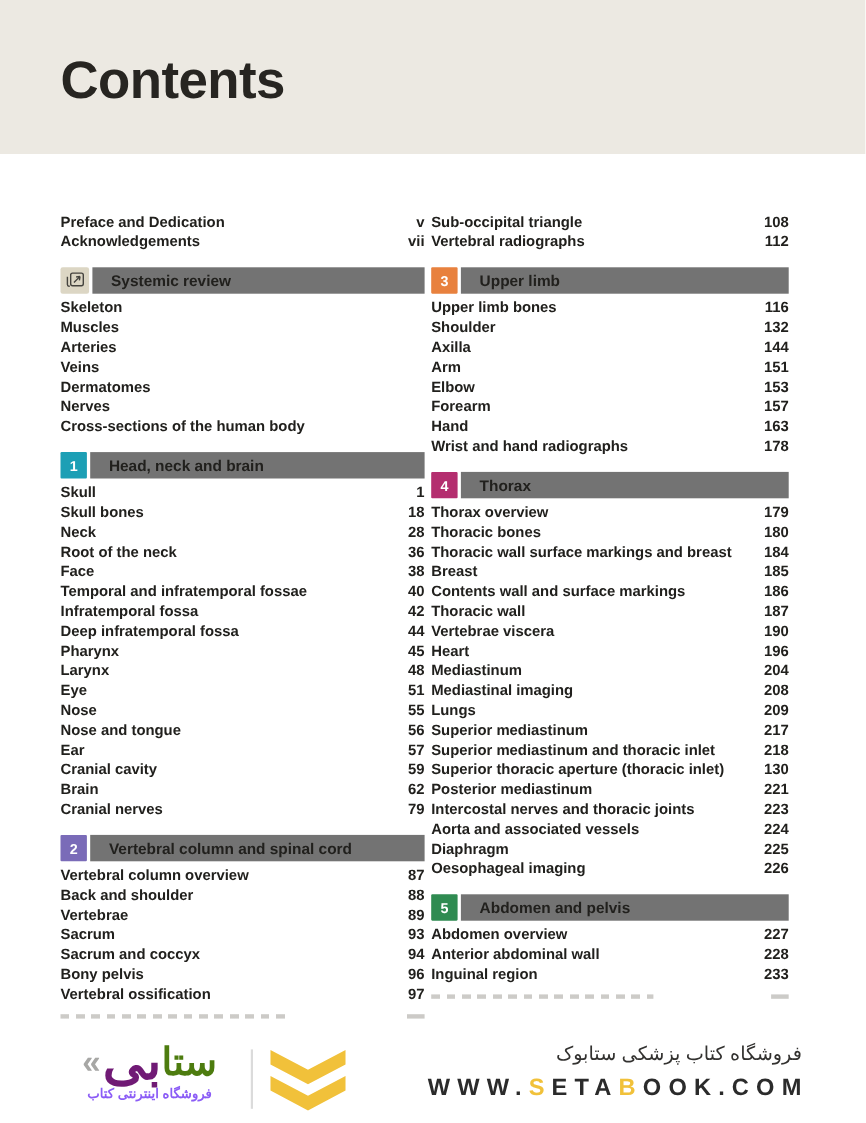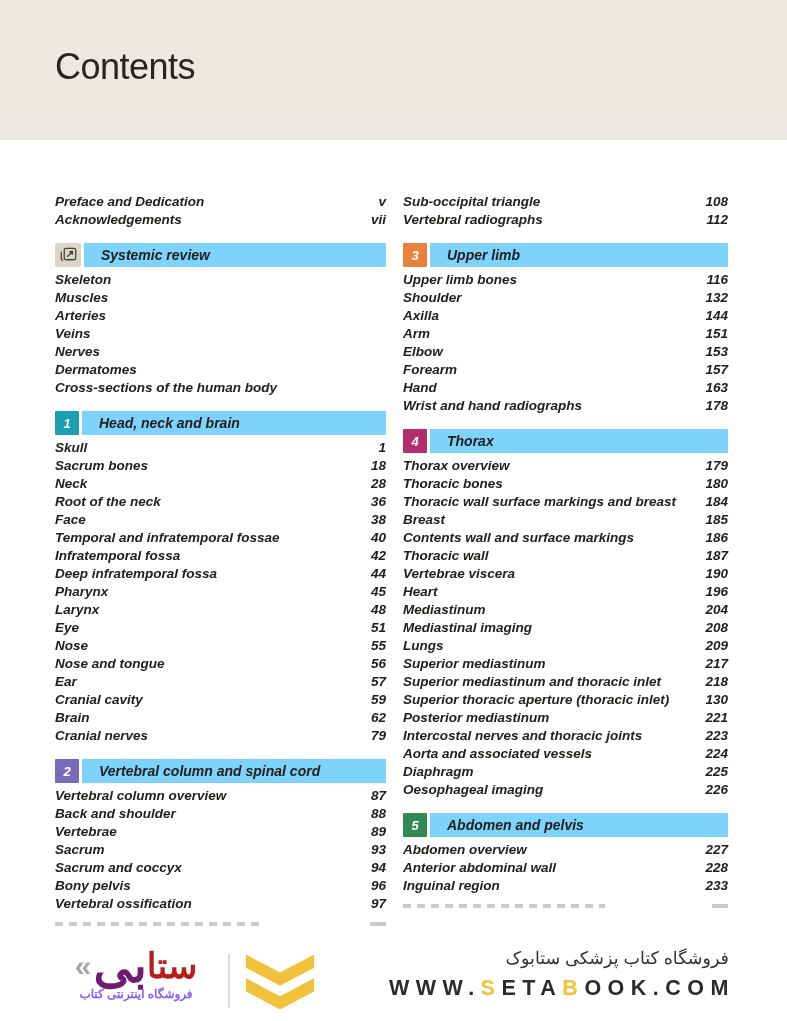--- a/index.html
+++ b/index.html
@@ -1,36 +1,36 @@
 <!DOCTYPE html>
 <html><head>
 <meta charset="utf-8">
 <style>
   html,body{margin:0;padding:0;background:#ffffff;}
   .page{position:relative;width:787px;height:1021px;background:#ffffff;overflow:hidden;
         font-family:"Liberation Sans",sans-serif;}
   
   .band{position:absolute;top:0;left:0;width:787px;height:140px;background:#ECE9E2;}
-  .band h1{margin:0;padding:46px 0 0 55px;font-size:36px;font-weight:400;color:#272521;
+  .band h1{margin:0;padding:46px 0 0 55px;font-size:48px;font-weight:700;color:#272521;
            letter-spacing:-0.5px;}
   
-  .content{position:absolute;top:193px;left:55px;width:673px;display:flex;gap:17px;font-style:italic;}
+  .content{position:absolute;top:193px;left:55px;width:673px;display:flex;gap:6px;}
   .col{width:331px;}
   .col.right{width:325px;}
   .front{margin-bottom:7px;}
   .row{display:flex;justify-content:space-between;align-items:baseline;
        line-height:18px;font-size:13.5px;font-weight:700;color:#21201d;}
   .row .pg{text-align:right;padding-left:8px;}
   .section{margin-top:14px;}
   .sec-header{display:flex;align-items:stretch;height:24px;margin-bottom:4px;}
   .num-box{width:24px;height:24px;border-radius:1px;display:flex;align-items:center;
            justify-content:center;color:#fff;font-size:13px;font-weight:700;flex:none;}
   .icon-box{width:26px;height:24px;border-radius:2px;background:#DCD6C4;display:flex;
             align-items:center;justify-content:center;flex:none;}
-  .hdr-bar{flex:1;margin-left:3px;background:#7dd3fc;display:flex;align-items:center;
+  .hdr-bar{flex:1;margin-left:3px;background:#737373;display:flex;align-items:center;
            padding-left:17px;font-size:14px;font-weight:700;color:#21201d;}
   .items{}
   .clipped{margin-top:9px;height:4px;display:flex;justify-content:space-between;opacity:.7;}
   .clipped .txt{width:62%;background:repeating-linear-gradient(90deg,#b7b5b0 0 8px,transparent 8px 14px);}
   .clipped .num{width:16px;background:#b7b5b0;}
   
   .footer{position:absolute;left:0;top:944px;width:787px;height:77px;background:#fff;}
   .brand{position:absolute;left:50px;top:2px;width:172px;text-align:center;}
   .brand-line{display:flex;justify-content:center;align-items:center;direction:ltr;}
   .brand-guillemet{font-size:30px;font-weight:700;color:#A7A7A5;line-height:30px;padding-right:2px;}
@@ -87,45 +87,45 @@
             </div>
             <div class="row">
               <span>Arteries</span>
               <span class="pg"></span>
             </div>
             <div class="row">
               <span>Veins</span>
               <span class="pg"></span>
             </div>
             <div class="row">
+              <span>Dermatomes</span>
+              <span class="pg"></span>
+            </div>
+            <div class="row">
               <span>Nerves</span>
-              <span class="pg"></span>
-            </div>
-            <div class="row">
-              <span>Dermatomes</span>
               <span class="pg"></span>
             </div>
             <div class="row">
               <span>Cross-sections of the human body</span>
               <span class="pg"></span>
             </div>
           </div>
         </div>
         <div class="section">
           <div class="sec-header">
             <div class="num-box" style="background: rgb(28, 159, 181);">1</div>
             <div class="hdr-bar">Head, neck and brain</div>
           </div>
           <div class="items">
             <div class="row">
               <span>Skull</span>
               <span class="pg">1</span>
             </div>
             <div class="row">
-              <span>Sacrum bones</span>
+              <span>Skull bones</span>
               <span class="pg">18</span>
             </div>
             <div class="row">
               <span>Neck</span>
               <span class="pg">28</span>
             </div>
             <div class="row">
               <span>Root of the neck</span>
               <span class="pg">36</span>
             </div>
@@ -384,21 +384,21 @@
           </div>
         </div>
       </div>
   </div>
 
   <div class="footer">
     <div class="brand">
       <div class="brand-line">
         <span class="brand-guillemet">«</span>
         <span class="brand-gray">بی</span>
-        <span class="brand-yellow" id="brand-yellow" style="color: #b91c1c;">ستا</span>
+        <span class="brand-yellow" id="brand-yellow" style="color: #4d7c0f;">ستا</span>
       </div>
       <div class="brand-caption">فروشگاه اینترنتی کتاب</div>
     </div>
     <div class="divider"></div>
     <div class="emblem">
       <svg width="72" height="60" viewBox="0 0 76 62">
         <path id="chev1" d="M2 2 L38 21 L74 2 L74 16 L38 35 L2 16 Z" fill="#F1C13A"></path>
         <path id="chev2" d="M2 27 L38 46 L74 27 L74 41 L38 60 L2 41 Z" fill="#F1C13A"></path>
       </svg>
     </div>

